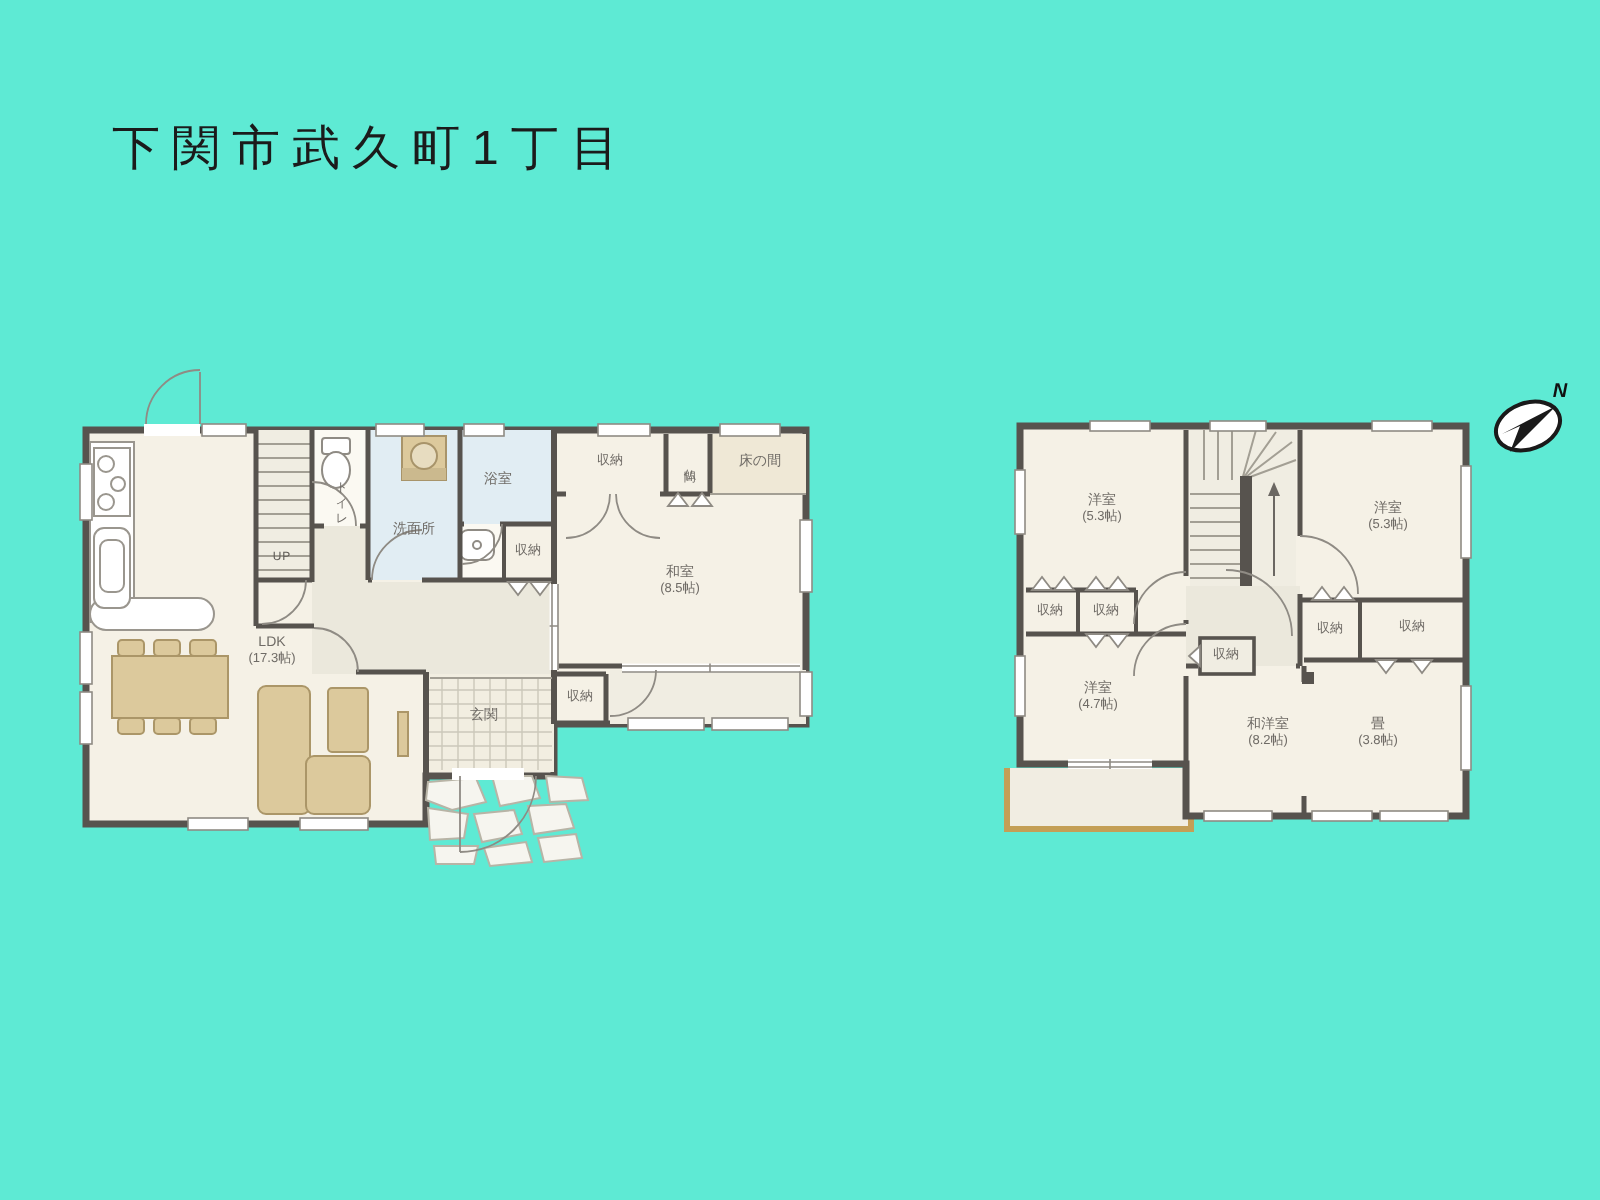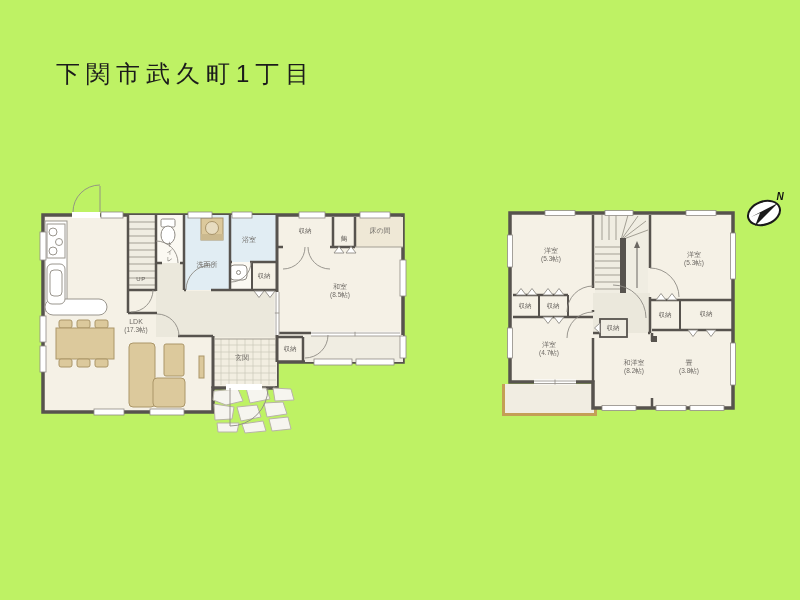--- a/index.html
+++ b/index.html
@@ -1,16 +1,16 @@
 <!DOCTYPE html>
 <html><head>
 <meta charset="utf-8">
 <style>
   html,body{margin:0;padding:0;background:#fff}
-  #canvas{position:relative;width:800px;height:600px;background:#bef264;overflow:hidden;
+  #canvas{position:relative;width:800px;height:600px;background:#5eead4;overflow:hidden;
           font-family:"Liberation Sans","DejaVu Sans",sans-serif}
   #title{position:absolute;left:56px;top:58px;font-size:24px;letter-spacing:6px;color:#1b1b1b}
   #plan-svg{position:absolute;left:0;top:0}
   .lbl{position:absolute;transform:translate(-50%,-50%);text-align:center;color:#6f6b66;
        line-height:1.3;white-space:nowrap}
   .nm{font-size:7px}
   .sz{font-size:6.5px}
   .cl{font-size:6.5px}
   .vert{writing-mode:vertical-rl;text-orientation:upright;font-size:6px;letter-spacing:1px}
   .up{font-size:6px;color:#5f5b56;letter-spacing:0.5px}

